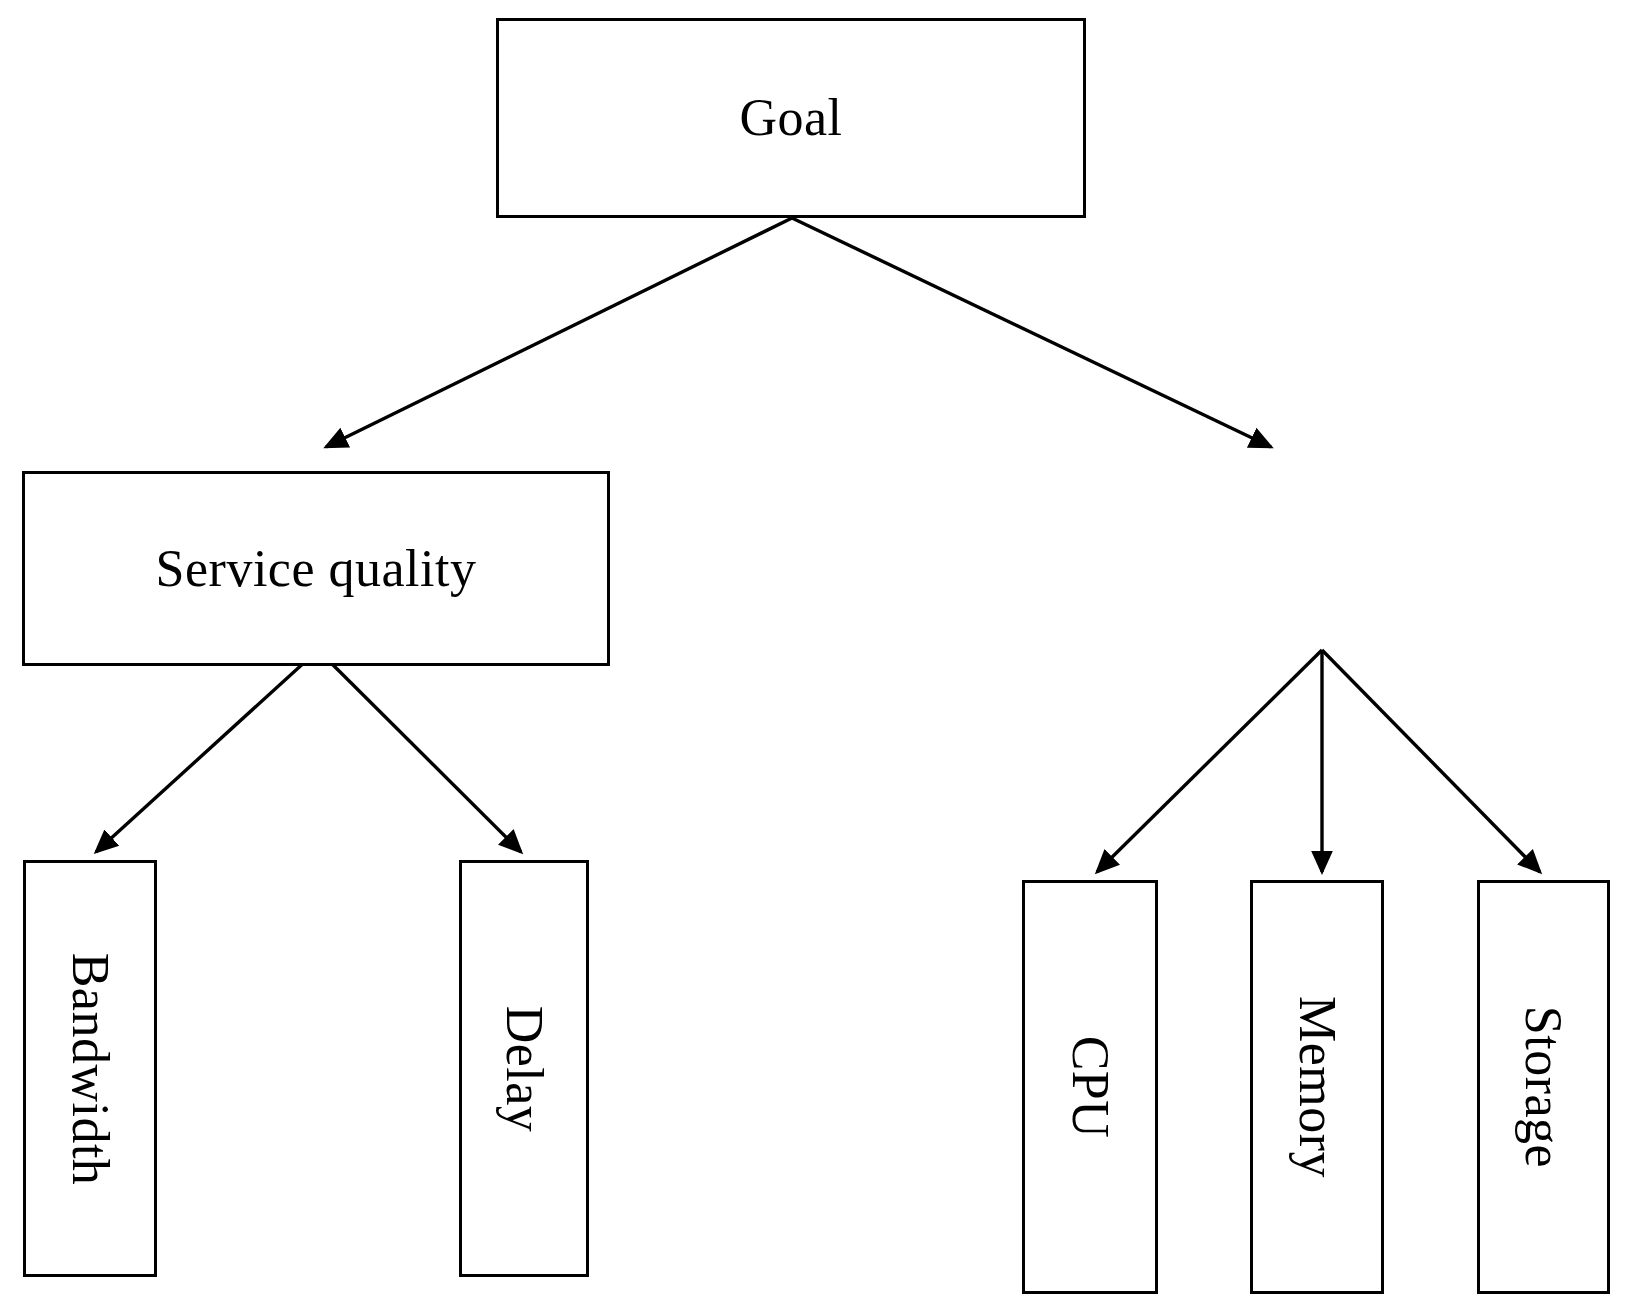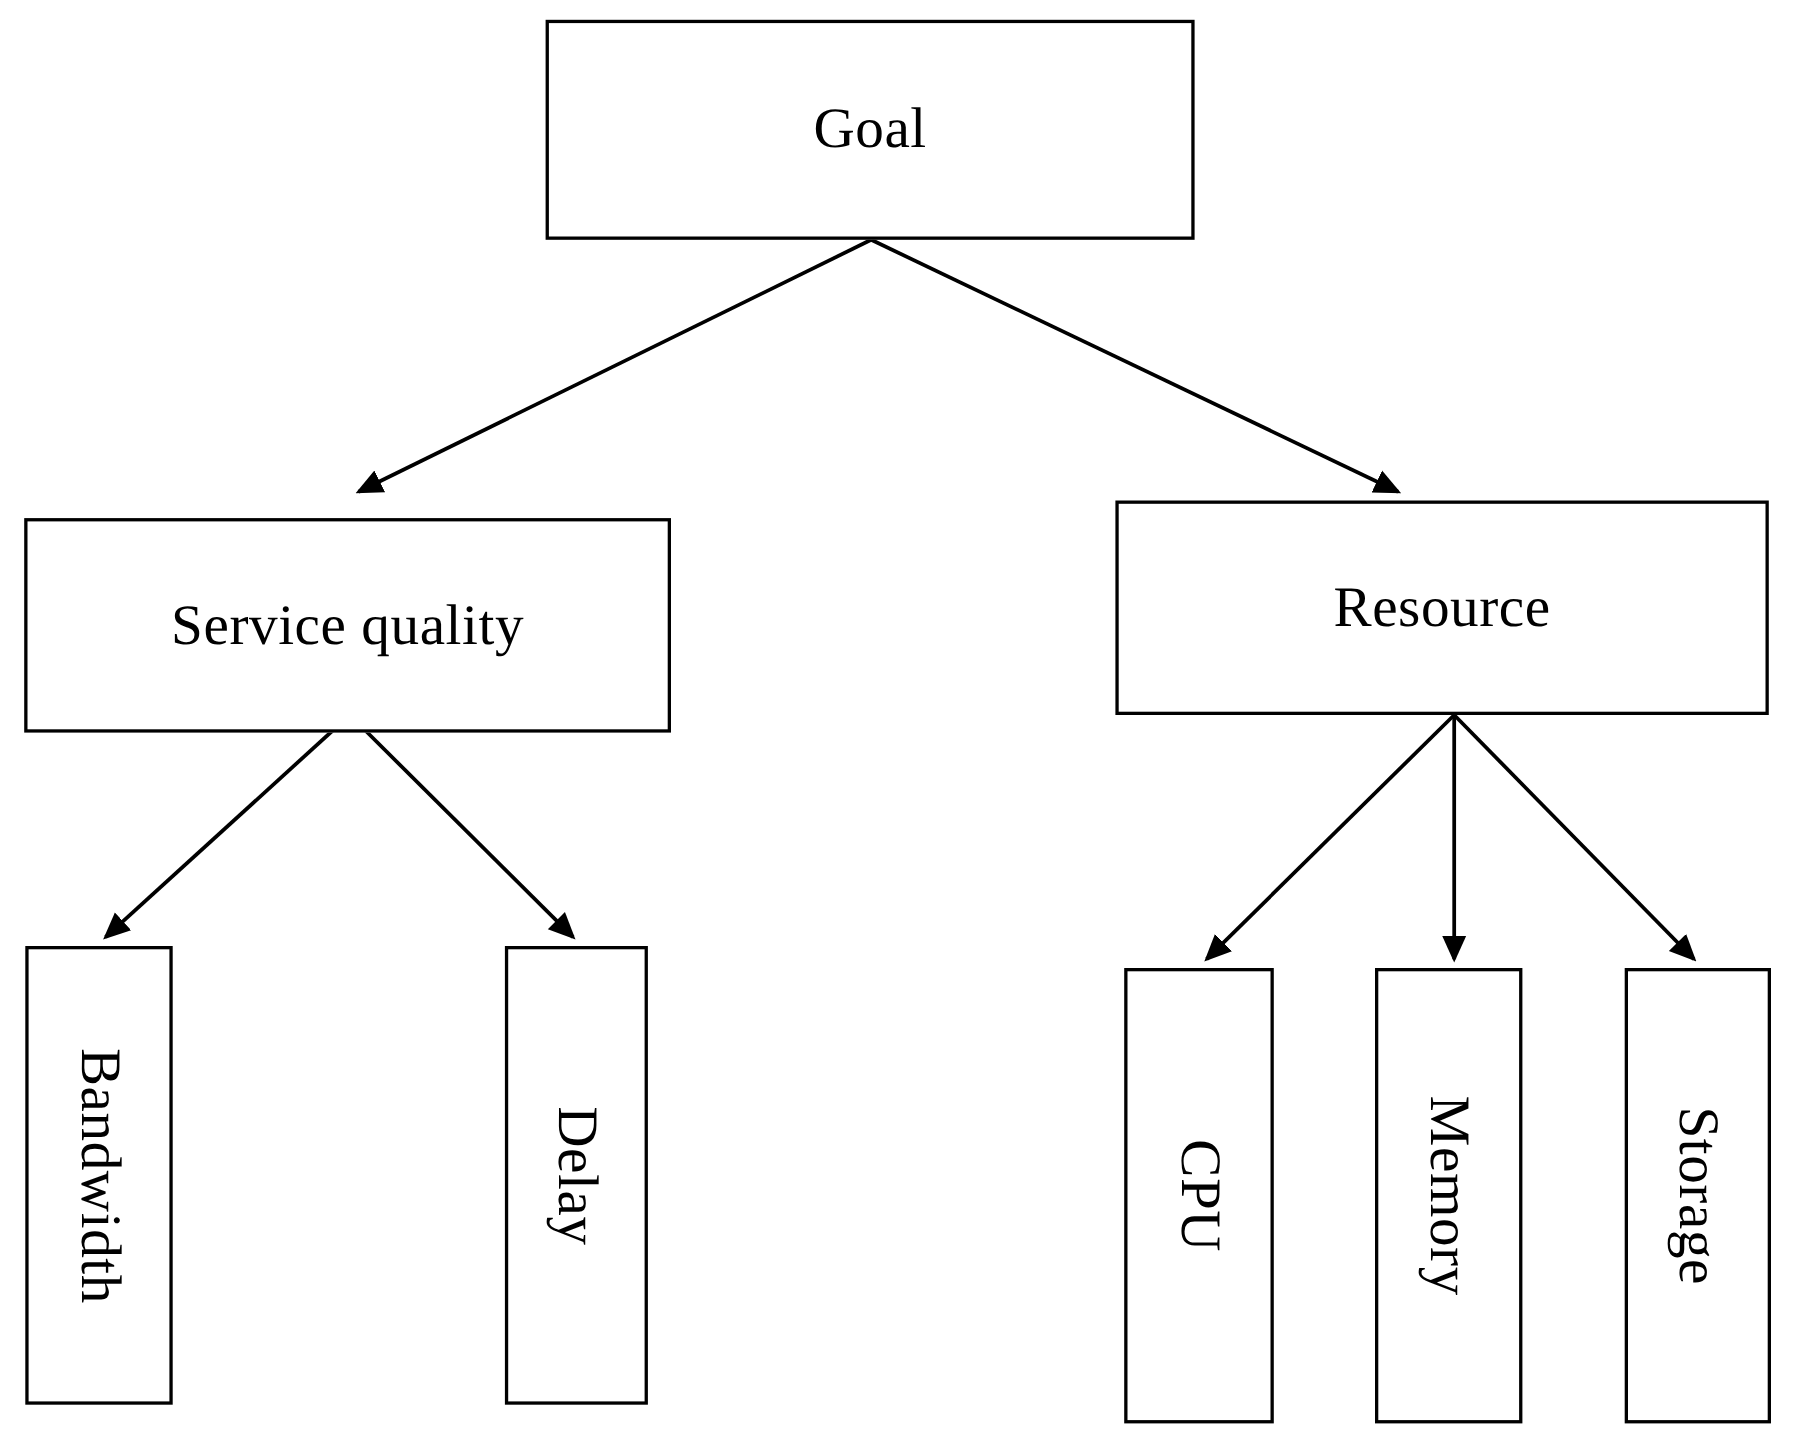--- a/index.html
+++ b/index.html
@@ -92,23 +92,20 @@
   </svg>
 
   <div class="node horizontal" id="node-goal">
     <span class="node-label">Goal</span>
   </div>
 
   <div class="node horizontal" id="node-service-quality">
     <span class="node-label">Service quality</span>
   </div>
 
-  <div class="node horizontal" id="node-resource">
-    <span class="node-label">Resource</span>
-  </div>
 
   <div class="node vertical" id="node-bandwidth">
     <span class="node-label">Bandwidth</span>
   </div>
 
   <div class="node vertical" id="node-delay">
     <span class="node-label">Delay</span>
   </div>
 
   <div class="node vertical" id="node-cpu">

